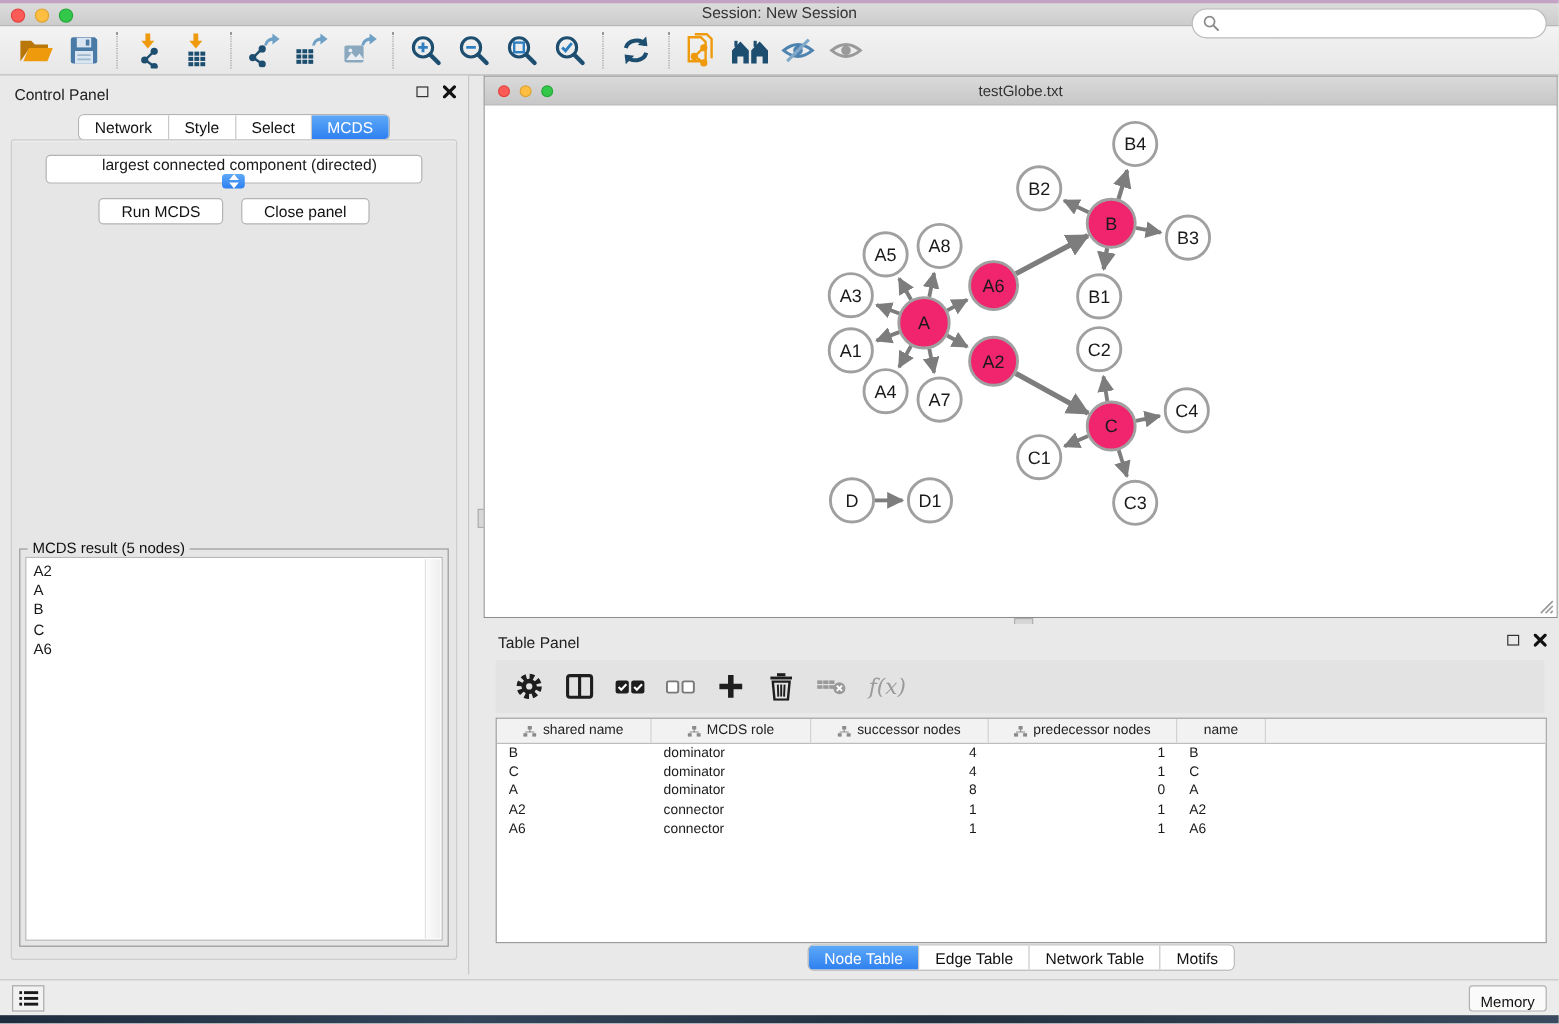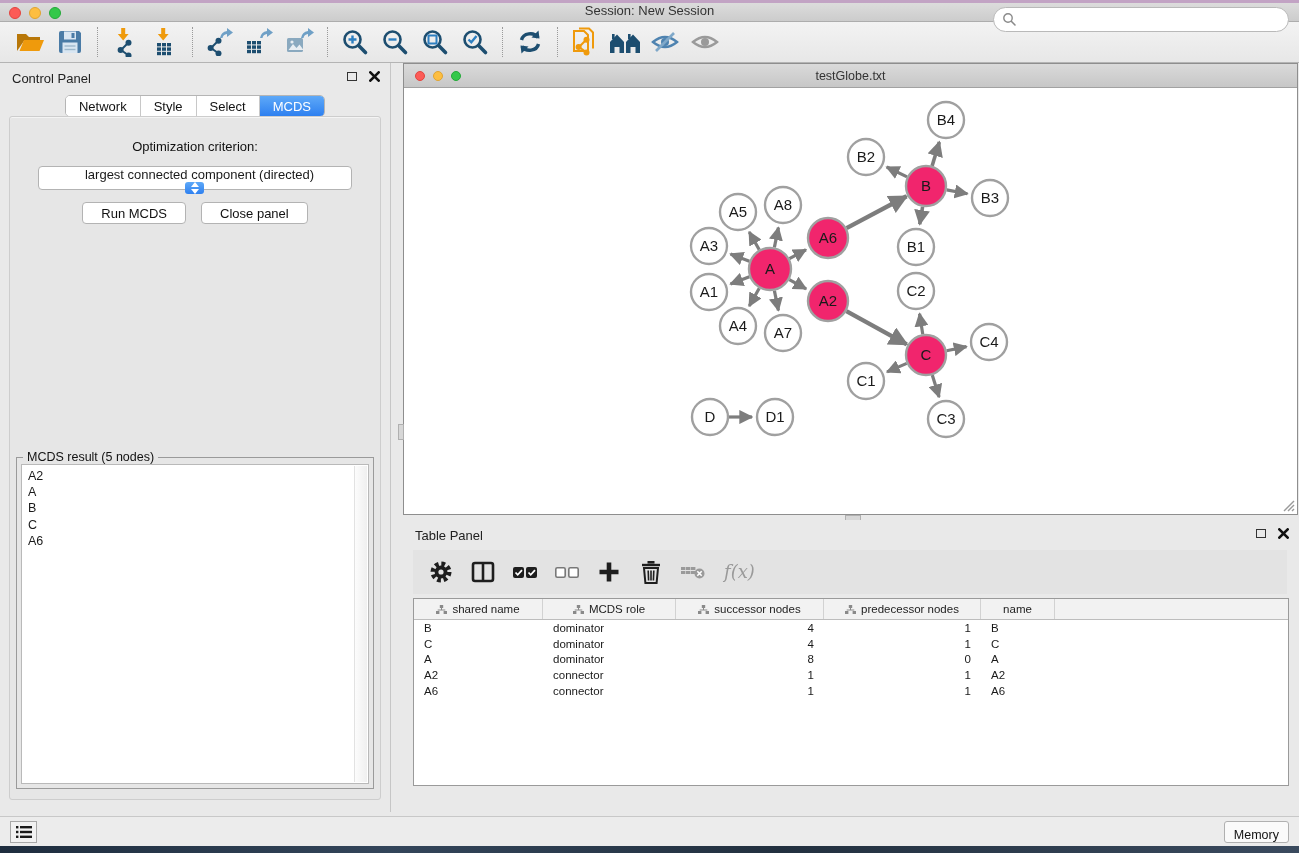--- a/index.html
+++ b/index.html
@@ -319,21 +319,20 @@
       </svg>
     </span>
   </div>
   <div id="cp-tabs"><span class="seg">
         <span class="seg-item">Network</span>
         <span class="seg-item">Style</span>
         <span class="seg-item">Select</span>
         <span class="seg-item selected">MCDS</span>
       </span></div>
   <div id="cp-body">
-    <div id="opt-label">Optimization criterion:</div>
     <div id="criterion">
       <span class="val">largest connected component (directed)</span>
       <span class="stepper">
         <span class="tri-up"></span>
           <span class="tri-down"></span>
       </span>
     </div>
     <div id="cp-buttons">
       <button class="btn">Run MCDS</button>
       <button class="btn">Close panel</button>
@@ -645,20 +644,26 @@
         </div>
         <div class="nt-row">
           <div class="nt-cell" style="width: 129px;">A6</div>
           <div class="nt-cell" style="width: 133px;">connector</div>
           <div class="nt-cell num" style="width: 148px;">1</div>
           <div class="nt-cell num" style="width: 157px;">1</div>
           <div class="nt-cell" style="width: 74px;">A6</div>
         </div>
       </div>
   </div>
+  <div id="tp-tabs"><span class="seg">
+        <span class="seg-item selected">Node Table</span>
+        <span class="seg-item">Edge Table</span>
+        <span class="seg-item">Network Table</span>
+        <span class="seg-item">Motifs</span>
+      </span></div>
 </div>
 
 <div id="status-bar">
   <div id="list-btn">
     <svg width="16" height="14" viewBox="0 0 16 14">
       <rect x="0" y="1" width="2.4" height="2.4" fill="#1a1a1a"></rect>
         <rect x="4" y="1" width="12" height="2.4" fill="#1a1a1a"></rect>
       <rect x="0" y="5.8" width="2.4" height="2.4" fill="#1a1a1a"></rect>
         <rect x="4" y="5.8" width="12" height="2.4" fill="#1a1a1a"></rect>
       <rect x="0" y="10.6" width="2.4" height="2.4" fill="#1a1a1a"></rect>

